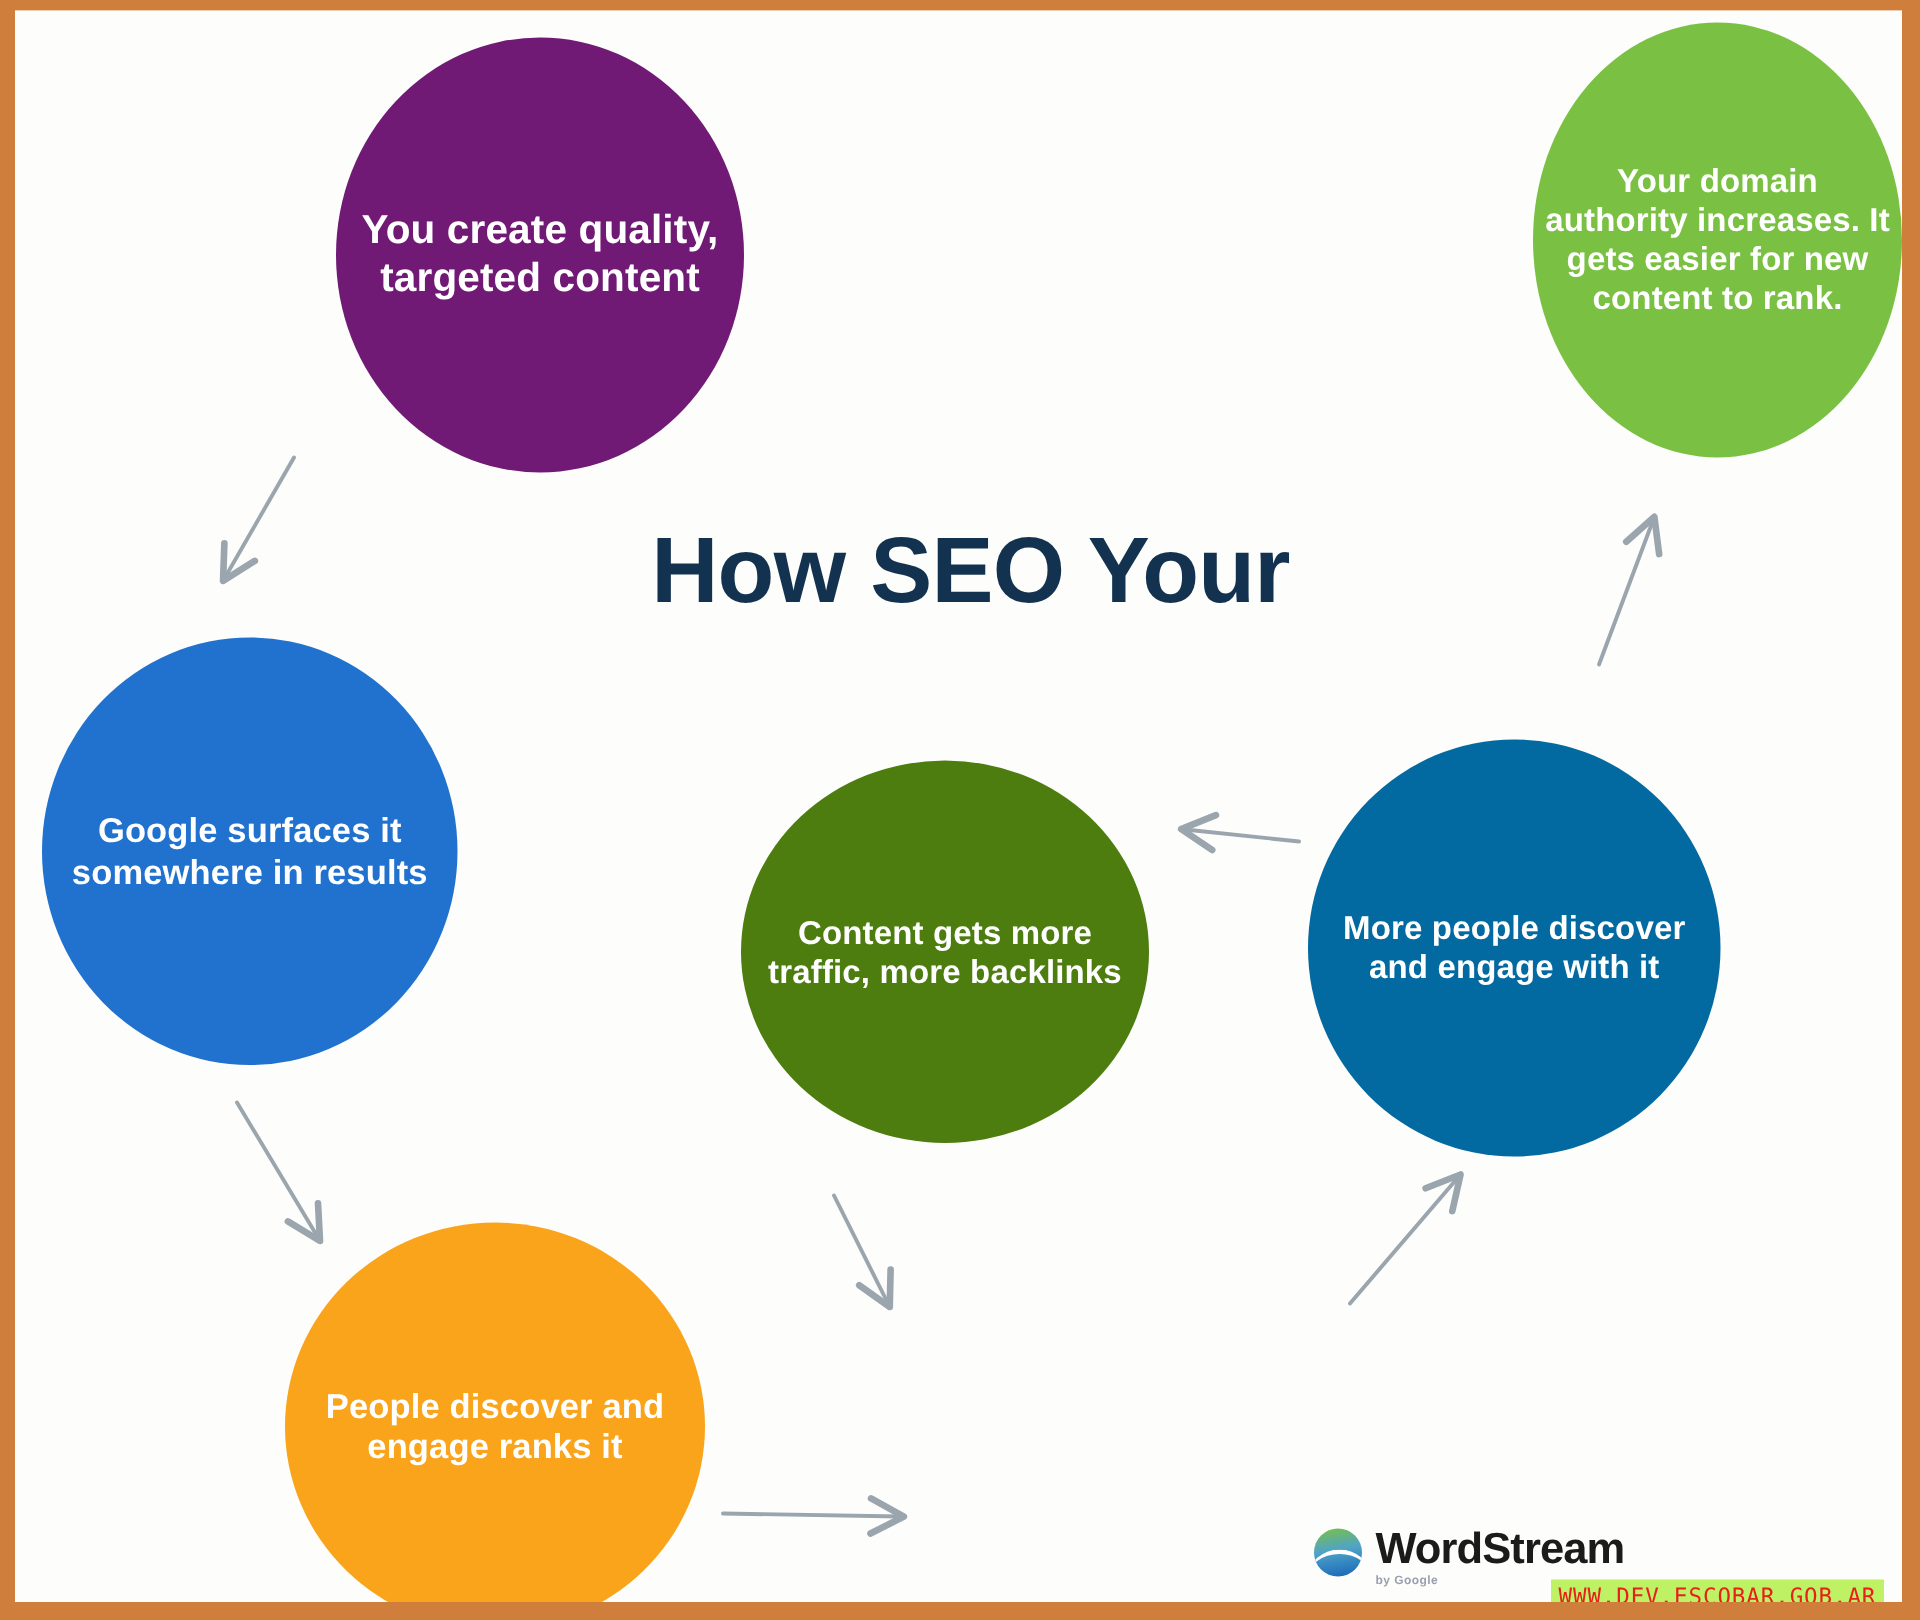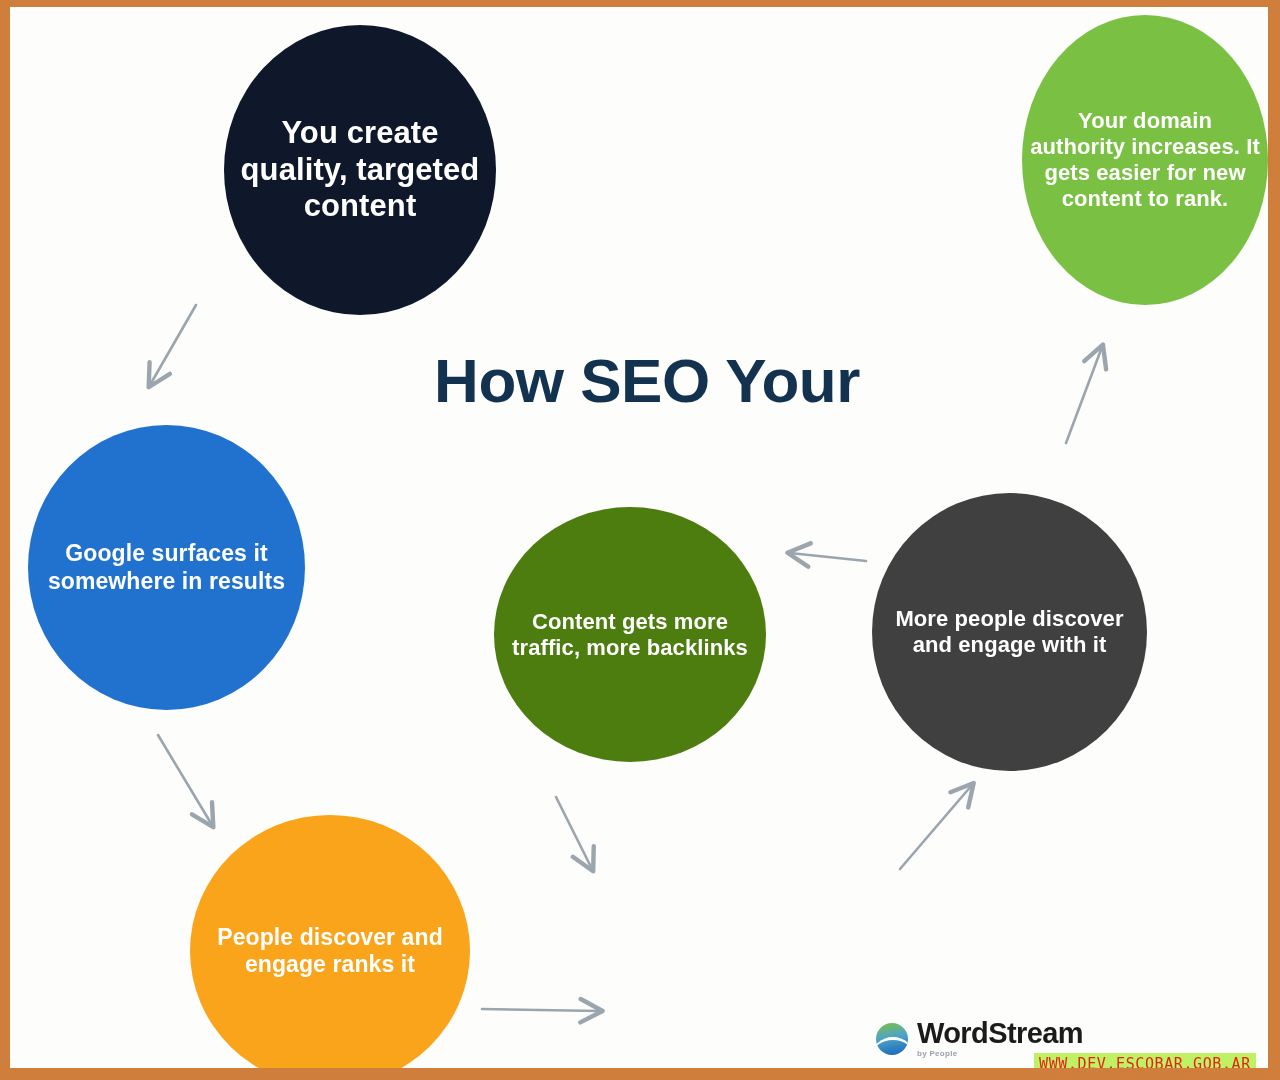--- a/index.html
+++ b/index.html
@@ -38,25 +38,25 @@
     text-align: center;
     color: #ffffff;
     font-weight: bold;
     line-height: 1.18;
     letter-spacing: 0.1px;
     padding: 6px;
   }
   .circle span { display: block; width: 100%; }
 
   
-  #c-create   { left: 214px; top: 18px;   width: 272px; height: 290px; background: #0f172a; font-size: 31px; }
+  #c-create   { left: 214px; top: 18px;   width: 272px; height: 290px; background: #701a75; font-size: 27px; }
   #c-domain   { left: 1012px; top: 8px;   width: 246px; height: 290px; background: #7ac143; font-size: 22px; }
   #c-surfaces { left: 18px;  top: 418px;  width: 277px; height: 285px; background: #2072ce; font-size: 23px; }
   #c-traffic  { left: 484px; top: 500px;  width: 272px; height: 255px; background: #4d7c0f; font-size: 22px; }
-  #c-morepeople { left: 862px; top: 486px; width: 275px; height: 278px; background: #404040; font-size: 22px; }
+  #c-morepeople { left: 862px; top: 486px; width: 275px; height: 278px; background: #0369a1; font-size: 22px; }
   #c-people   { left: 180px; top: 808px;  width: 280px; height: 272px; background: #f9a41b; font-size: 23px; }
   #c-ranks    { left: 620px; top: 810px;  width: 265px; height: 262px; background: #1e71cd; font-size: 23px; }
 
   
   #title {
     position: absolute;
     left: 352px; top: 338px;
     width: 570px;
     text-align: center;
     font-size: 62px;
@@ -72,21 +72,21 @@
     left: 0; top: 0;
     width: 1258px; height: 1061px;
     pointer-events: none;
   }
 
   
   #logo {
     position: absolute;
     left: 866px; top: 1012px;
     display: flex;
-    align-items: center;
+    align-items: flex-start;
     gap: 9px;
   }
   #logo-mark {
     width: 32px; height: 32px;
     border-radius: 50%;
     background: linear-gradient(170deg, #7ac143 0%, #4fa3c8 45%, #1565b8 100%);
     position: relative;
     overflow: hidden;
     flex: none;
   }
@@ -192,20 +192,20 @@
       <span>People discover and engage ranks it</span>
     </div>
 
 
     <div id="title">How SEO Your</div>
 
     <div id="logo">
       <div id="logo-mark"></div>
       <div id="logo-text">
         <div id="logo-name">WordStream</div>
-        <div id="logo-sub">by People</div>
+        <div id="logo-sub">by Google</div>
       </div>
     </div>
 
     <div id="watermark">WWW.DEV.ESCOBAR.GOB.AR</div>
 
   </div>
 </div>
 
 </body></html>

